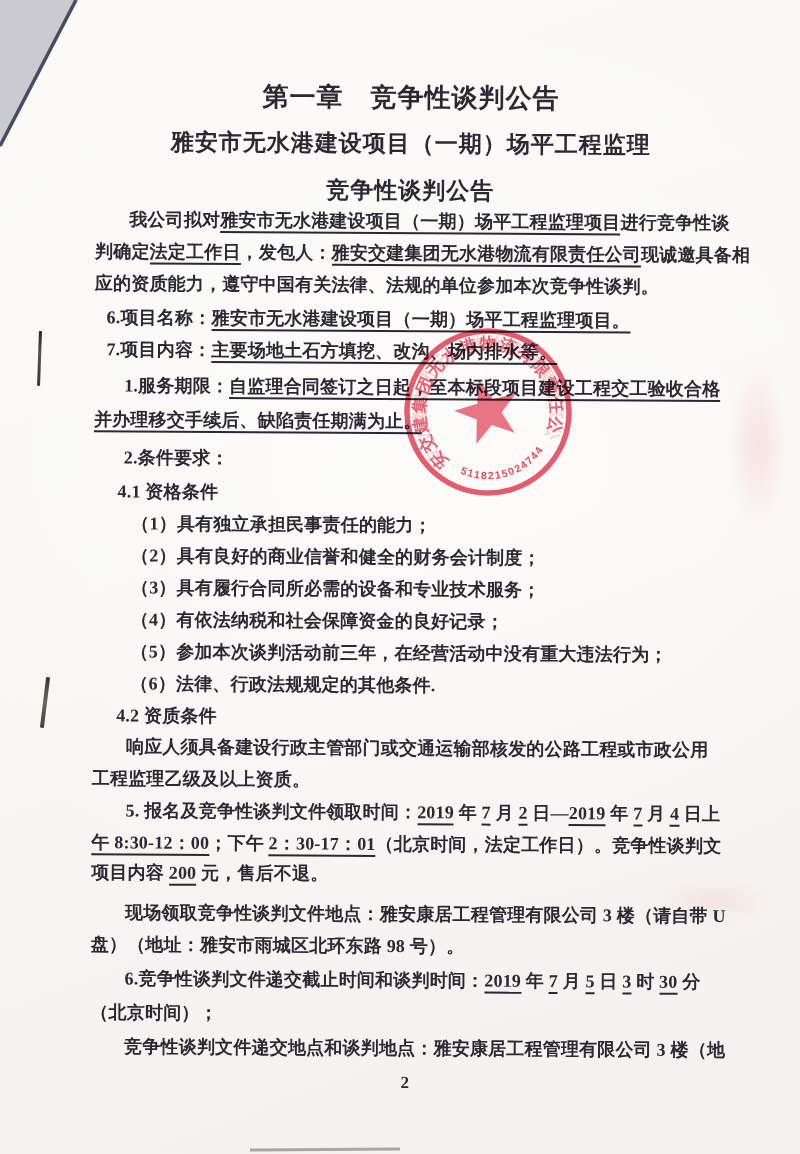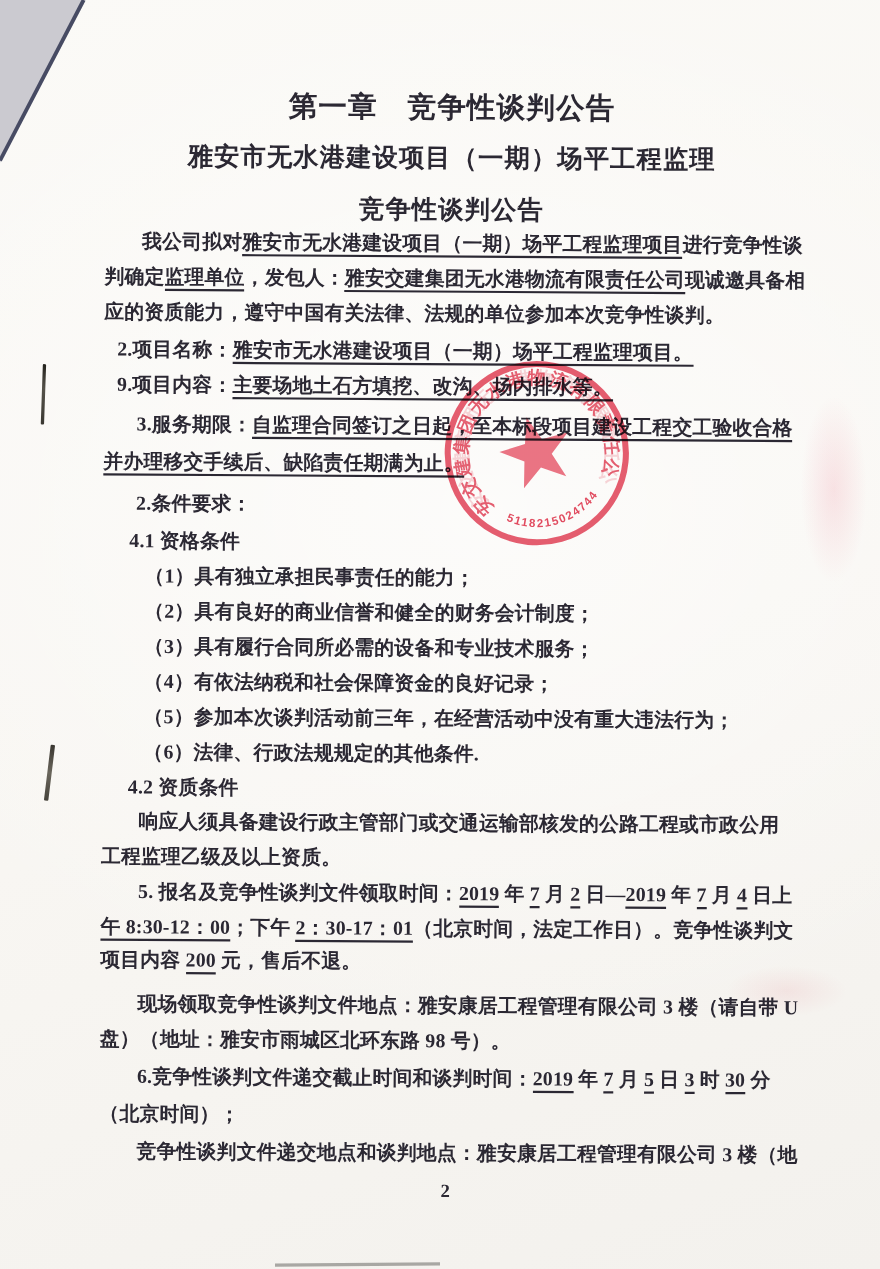--- a/index.html
+++ b/index.html
@@ -68,27 +68,27 @@
   <div class="smudge2"></div>
   <div class="bottom-edge"></div>
 
   <div class="content">
 
     <div class="line c t1" style="top:82px">第一章　竞争性谈判公告</div>
     <div class="line c t2" style="top:128px">雅安市无水港建设项目（一期）场平工程监理</div>
     <div class="line c t2" style="top:175px">竞争性谈判公告</div>
 
     <div class="line" style="top:206px;padding-left:34px"><span>我公司拟对</span><span class="u">雅安市无水港建设项目（一期）场平工程监理项目</span><span>进行竞争性谈</span></div>
-    <div class="line" style="top:238px"><span>判确定</span><span class="u">监理单位</span><span>，发包人：</span><span class="u">雅安交建集团无水港物流有限责任公司</span><span>现诚邀具备相</span></div>
+    <div class="line" style="top:238px"><span>判确定</span><span class="u">法定工作日</span><span>，发包人：</span><span class="u">雅安交建集团无水港物流有限责任公司</span><span>现诚邀具备相</span></div>
     <div class="line" style="top:270px"><span>应的资质能力，遵守中国有关法律、法规的单位参加本次竞争性谈判。</span></div>
 
-    <div class="line" style="top:304px;padding-left:12px"><span>2.项目名称：</span><span class="u">雅安市无水港建设项目（一期）场平工程监理项目。</span></div>
-    <div class="line" style="top:336px;padding-left:12px"><span>9.项目内容：</span><span class="u">主要场地土石方填挖、改沟、场内排水等。</span></div>
+    <div class="line" style="top:304px;padding-left:12px"><span>6.项目名称：</span><span class="u">雅安市无水港建设项目（一期）场平工程监理项目。</span></div>
+    <div class="line" style="top:336px;padding-left:12px"><span>7.项目内容：</span><span class="u">主要场地土石方填挖、改沟、场内排水等。</span></div>
 
-    <div class="line" style="top:372px;padding-left:30px"><span>3.服务期限：</span><span class="u">自监理合同签订之日起，至本标段项目建设工程交工验收合格</span></div>
+    <div class="line" style="top:372px;padding-left:30px"><span>1.服务期限：</span><span class="u">自监理合同签订之日起，至本标段项目建设工程交工验收合格</span></div>
     <div class="line" style="top:406px"><span class="u">并办理移交手续后、缺陷责任期满为止。</span></div>
 
     <div class="line" style="top:444px;padding-left:30px"><span>2.条件要求：</span></div>
     <div class="line" style="top:478px;padding-left:24px"><span>4.1 资格条件</span></div>
 
     <div class="line" style="top:510px;padding-left:38px"><span>（1）具有独立承担民事责任的能力；</span></div>
     <div class="line" style="top:542px;padding-left:38px"><span>（2）具有良好的商业信誉和健全的财务会计制度；</span></div>
     <div class="line" style="top:574px;padding-left:38px"><span>（3）具有履行合同所必需的设备和专业技术服务；</span></div>
     <div class="line" style="top:606px;padding-left:38px"><span>（4）有依法纳税和社会保障资金的良好记录；</span></div>
     <div class="line" style="top:638px;padding-left:38px"><span>（5）参加本次谈判活动前三年，在经营活动中没有重大违法行为；</span></div>

